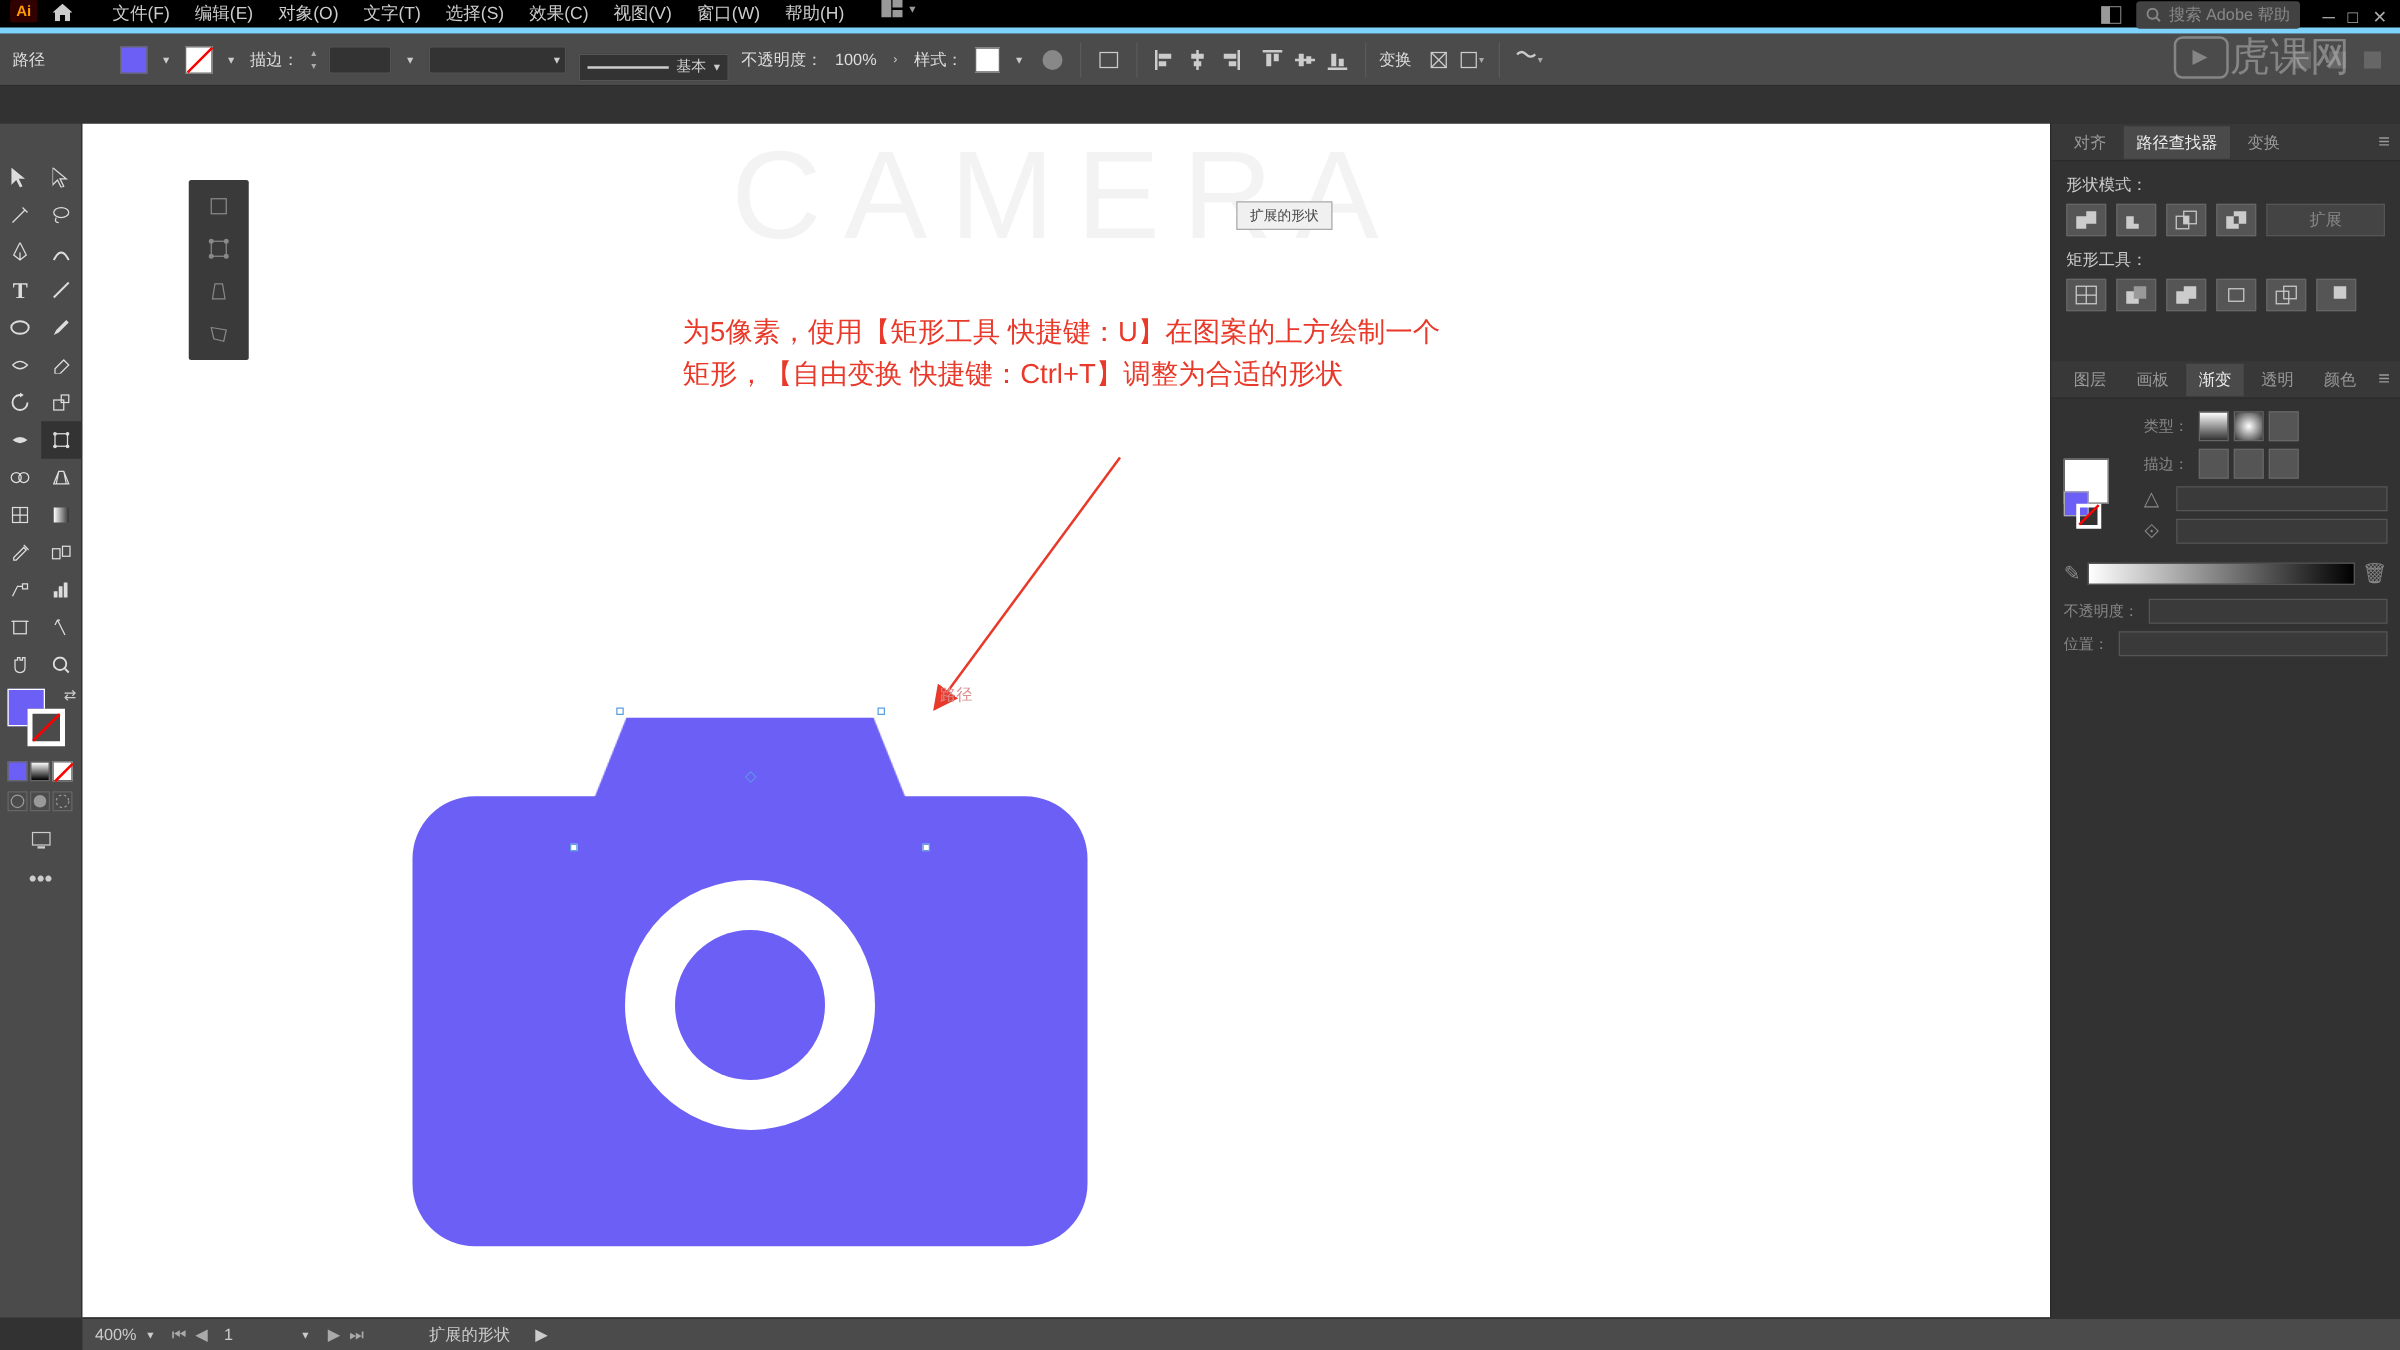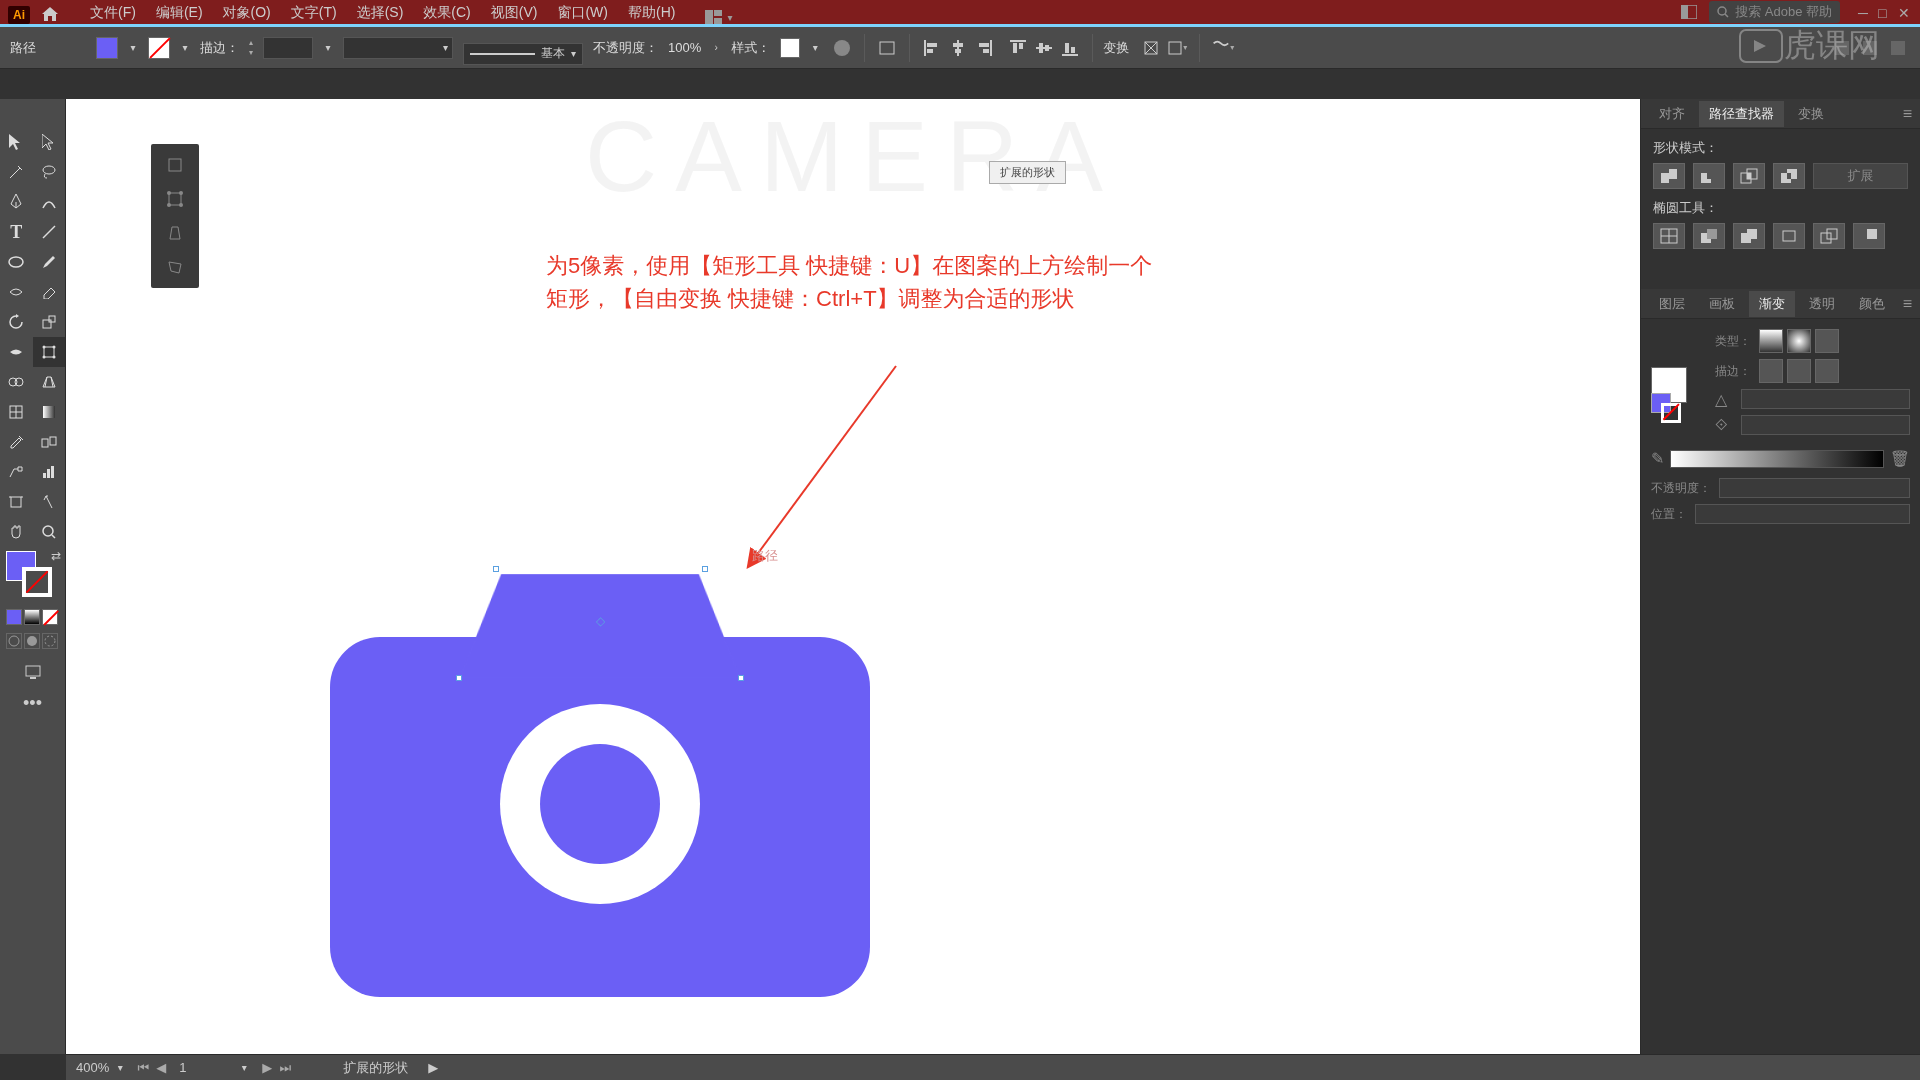--- a/index.html
+++ b/index.html
@@ -1,20 +1,20 @@
 <!DOCTYPE html>
 <html><head>
 <meta charset="utf-8">
 <style>
 * { margin: 0; padding: 0; box-sizing: border-box; font-family: "Microsoft YaHei", sans-serif; user-select: none; }
 body { background: #323232; overflow: hidden; width: 1920px; height: 1080px; transform-origin: top left; }
 .app { width: 1920px; height: 1080px; position: relative; }
 
 
-.menubar { height: 27px; background: #7f1d1d; display: flex; align-items: flex-end; padding: 0 8px; color: #ccc; font-size: 14px; border-bottom: 3px solid #7dd3fc; }
+.menubar { height: 27px; background: #000000; display: flex; align-items: flex-start; padding: 0 8px; color: #ccc; font-size: 14px; border-bottom: 5px solid #7dd3fc; }
 .ai-logo { width: 22px; height: 18px; background: #310000; color: #ff9a00; font-weight: bold; font-size: 12px; display: flex; align-items: center; justify-content: center; margin-right: 10px; border-radius: 2px; }
 .home-icon { width: 20px; height: 20px; display: flex; align-items: center; justify-content: center; margin-right: 20px; cursor: pointer; }
 .menu-item { padding: 2px 10px; cursor: pointer; }
 .menubar-right { margin-left: auto; display: flex; align-items: center; gap: 8px; }
 .search-box { background: #424242; color: #888; font-size: 13px; padding: 2px 8px; border-radius: 3px; display: flex; align-items: center; gap: 6px; }
 .win-ctrl { display: flex; gap: 6px; margin-left: 10px; }
 .win-btn { width: 14px; height: 14px; cursor: pointer; color: #aaa; }
 
 
 .controlbar { height: 42px; background: #4b4b4b; display: flex; align-items: center; padding: 0 10px; gap: 10px; color: #ccc; font-size: 13px; border-bottom: 1px solid #2a2a2a; }
@@ -601,21 +601,21 @@
             </div>
           <div class="panel-icon">
               <svg width="20" height="18" viewBox="0 0 20 18">
                 <rect x="2" y="6" width="10" height="10" fill="#ccc"></rect>
                 <rect x="8" y="2" width="10" height="10" fill="#ccc"></rect>
                 <rect x="8" y="6" width="4" height="6" fill="#555"></rect>
               </svg>
             </div>
           <div class="wide-btn">扩展</div>
         </div>
-        <div style="margin-top:6px;">椭圆工具：</div>
+        <div style="margin-top:6px;">矩形工具：</div>
         <div class="panel-row" style="margin-top:6px;">
           <div class="panel-icon">
               <svg width="20" height="18" viewBox="0 0 20 18">
                 <rect x="2" y="2" width="16" height="14" fill="none" stroke="#ccc"></rect>
                 <line x1="10" y1="2" x2="10" y2="16" stroke="#ccc"></line>
                 <line x1="2" y1="9" x2="18" y2="9" stroke="#ccc"></line>
               </svg>
             </div>
           <div class="panel-icon">
               <svg width="20" height="18" viewBox="0 0 20 18">

